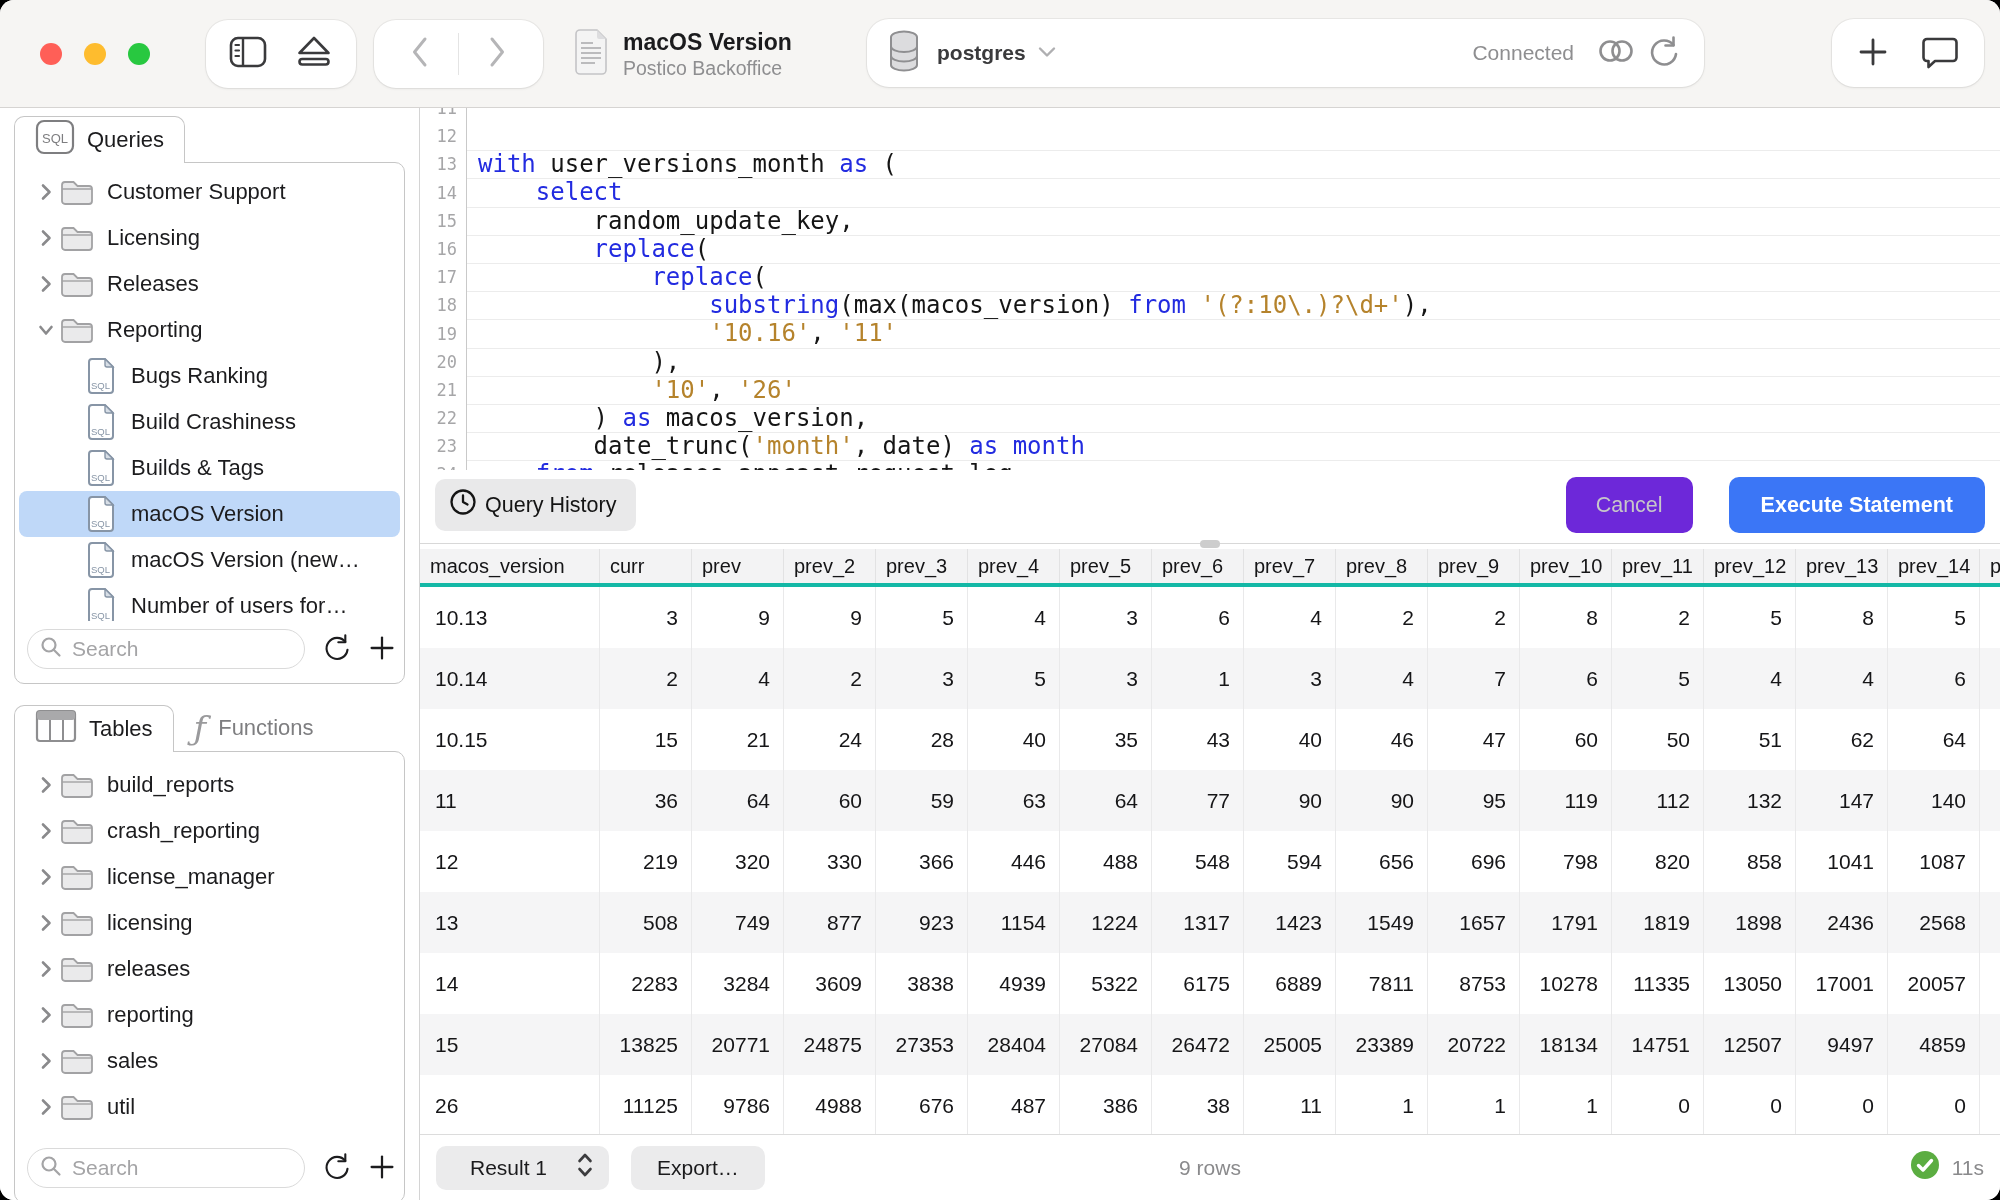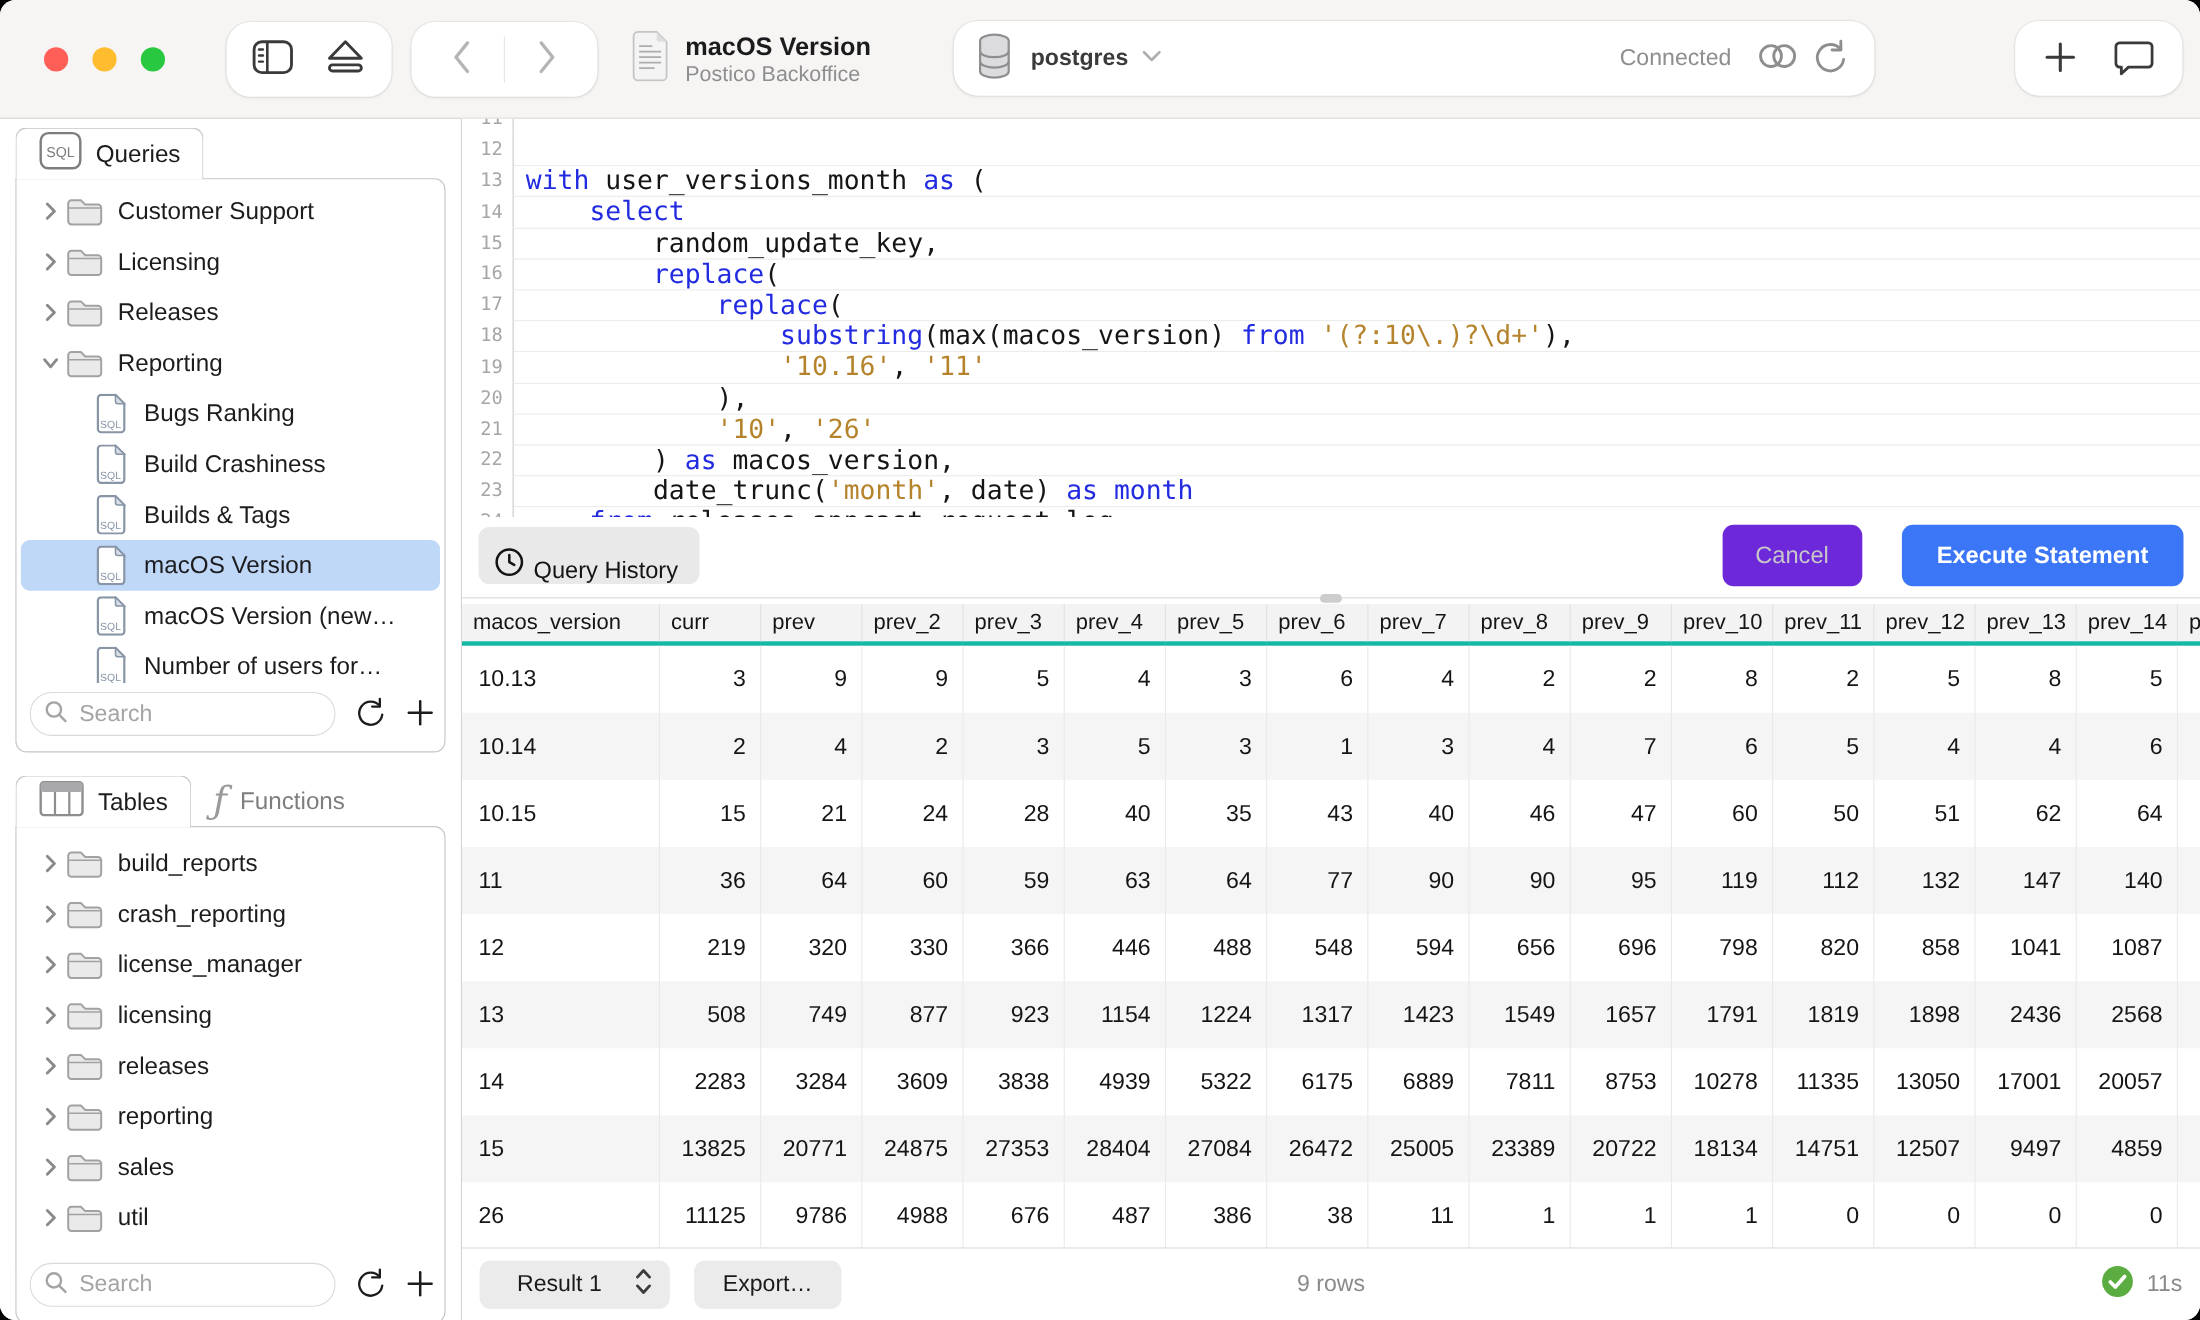--- a/index.html
+++ b/index.html
@@ -57,21 +57,21 @@
   .code-scroll{position:absolute;top:-14px;left:0;right:0;}
   .cline{display:flex;height:28.2px;line-height:28.2px;}
   .cnum{flex:0 0 37px;text-align:right;padding-right:9px;color:#A6A6A8;font:17px/28.2px "DejaVu Sans Mono",monospace;background:#fff;border-right:1px solid #C9C9C9;}
   .ctxt{flex:1;white-space:pre;font:24px/28.2px "DejaVu Sans Mono",monospace;padding-left:11px;color:#151515;margin-top:28px;}
   .cline.hl .ctxt{background:#ECECEC;}
   .tk{color:#222BE0;} .ts{color:#B5832C;} .tp{color:#151515;}
 
   
   .toolbar{height:70px;display:flex;align-items:center;padding:0 15px;background:#fff;}
   .btn{border:none;border-radius:10px;font-family:"Liberation Sans",sans-serif;font-size:21.5px;display:flex;align-items:center;justify-content:center;}
-  .btn-qh{background:#E9E9EA;color:#141414;height:52px;padding:0 20px 0 14px;gap:8px;align-items:flex-end;}
+  .btn-qh{background:#E9E9EA;color:#141414;height:52px;padding:0 20px 0 14px;gap:8px;}
   .btn-cancel{background:#6d28d9;color:#C7C7C9;height:56px;padding:0 30px;margin-left:auto;}
   .btn-exec{background:#3B76F6;color:#fff;height:56px;padding:0 32px;margin-left:36px;font-weight:bold;}
   .splitter{height:9px;position:relative;background:#fff;}
   .splitter .line{position:absolute;top:3px;left:0;right:0;height:1px;background:#D8D8D8;}
   .splitter .grip{position:absolute;top:0;left:50%;margin-left:-10px;width:20px;height:8px;border-radius:4px;background:#CDCDCD;}
 
   
   .results{flex:1;overflow:hidden;background:#fff;}
   .trow{display:flex;height:61px;}
   .trow.head{height:34px;background:#F3F3F4;border-bottom:4px solid #14b8a6;}

